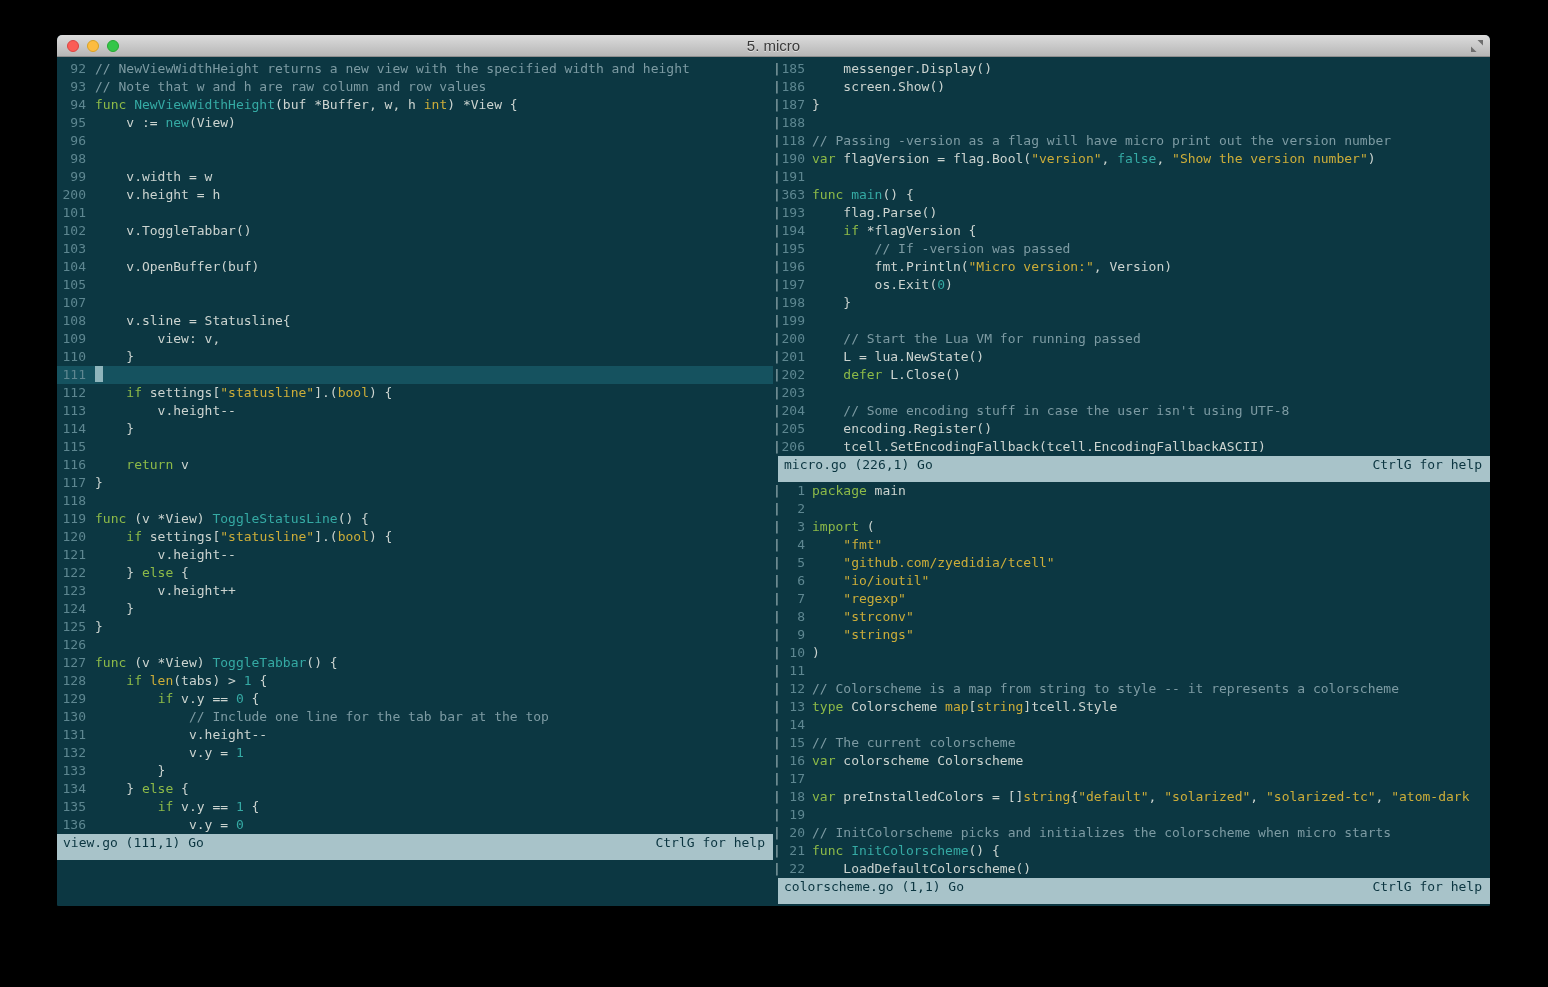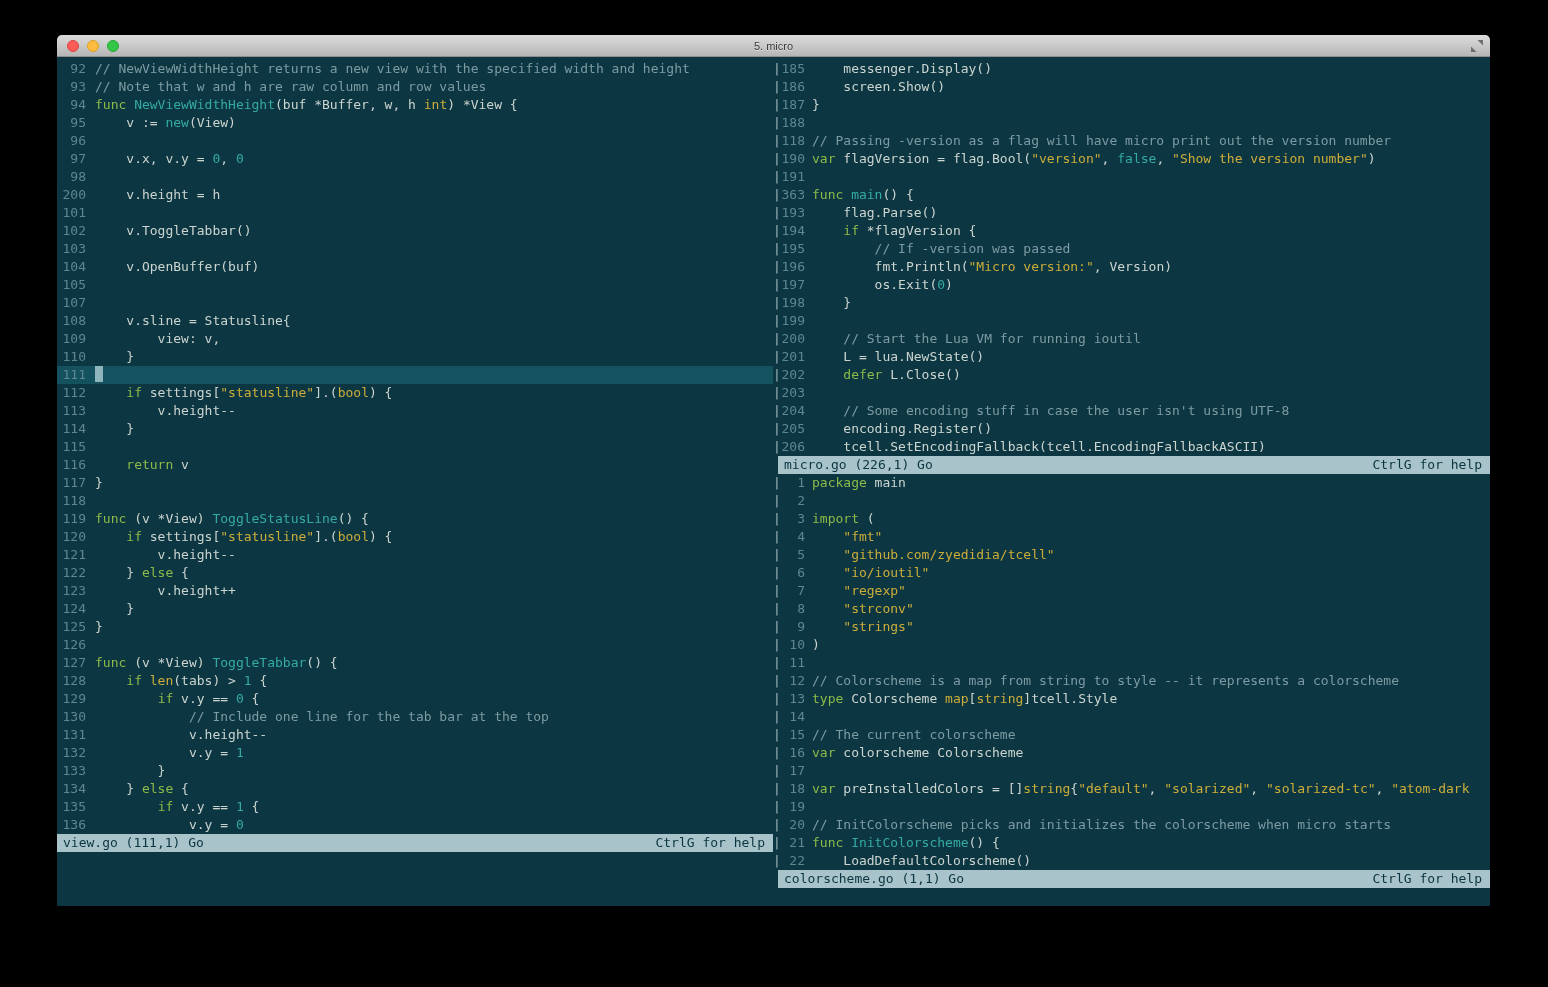--- a/index.html
+++ b/index.html
@@ -13,21 +13,21 @@
     background:var(--terminal-bg,#0c3742);
   }
   .titlebar {
     height:22px; position:relative;
     background:linear-gradient(#dcdcdc,#b6b6b6);
     border-bottom:1px solid #8e8e8e;
     font-family:"Liberation Sans", sans-serif;
   }
   .title {
     position:absolute; left:0; right:0; top:0; height:22px; line-height:22px;
-    text-align:center; font-size:11px; color:#3a3a3a;
+    text-align:center; font-size:15px; color:#3a3a3a;
     text-shadow:0 1px 0 rgba(255,255,255,.5);
   }
   .lights { position:absolute; left:10px; top:5px; display:flex; gap:8px; }
   .light { width:12px; height:12px; border-radius:50%; }
   .light.red    { background:#fb5d56; border:1px solid #d94542; }
   .light.yellow { background:#fdbc40; border:1px solid #d8a123; }
   .light.green  { background:#35c649; border:1px solid #26a832; }
   .resize-btn { position:absolute; right:6px; top:4px; width:14px; height:14px; }
 
   .term {
@@ -52,21 +52,21 @@
   .cursor { display:inline-block; width:8px; height:16px; vertical-align:text-bottom;
             background:var(--cursor-color,#8fb5bc); }
 
   .tk-d { color:var(--default-text,#ccd4d0); }
   .tk-c { color:var(--comment,#7d9ba3); }
   .tk-k { color:var(--keyword-green,#8dba48); }
   .tk-s, .tk-y { color:var(--string-yellow,#ccad39); }
   .tk-n, .tk-f { color:var(--cyan,#35aaa4); }
 
   .statusbar {
-    height:18px; line-height:18px; flex:none;
+    height:26px; line-height:18px; flex:none;
     background:var(--statusbar-bg,#a8c3c9); color:var(--statusbar-text,#0b3540);
     display:flex; justify-content:space-between;
     padding:0 8px 0 6px; white-space:pre; overflow:hidden;gap:13px;
   }
   .pane-right .statusbar { margin-left:5px; padding-left:6px; }
   .shell-row { height:19px; background:var(--terminal-bg,#0c3742); }
 </style>
 </head>
 <body>
 
@@ -88,22 +88,22 @@
 
   <div class="term">
     <div class="cols">
       <div class="pane-left">
         <div id="lines-left">
             <div class="row"><span class="ln">92</span><span class="code"><span class="tk-c">// NewViewWidthHeight returns a new view with the specified width and height</span></span></div>
             <div class="row"><span class="ln">93</span><span class="code"><span class="tk-c">// Note that w and h are raw column and row values</span></span></div>
             <div class="row"><span class="ln">94</span><span class="code"><span class="tk-k">func</span><span class="tk-d"> </span><span class="tk-f">NewViewWidthHeight</span><span class="tk-d">(buf *Buffer, w, h </span><span class="tk-y">int</span><span class="tk-d">) *View {</span></span></div>
             <div class="row"><span class="ln">95</span><span class="code"><span class="tk-d">    v := </span><span class="tk-n">new</span><span class="tk-d">(View)</span></span></div>
             <div class="row"><span class="ln">96</span><span class="code"></span></div>
-            <div class="row"><span class="ln">97</span><span class="code"><span class="tk-d">    v.x, v.y = </span><span class="tk-n">0</span><span class="tk-d">, </span><span class="tk-n">0</span></span></div>
             <div class="row"><span class="ln">98</span><span class="code"></span></div>
+            <div class="row"><span class="ln">99</span><span class="code"><span class="tk-d">    v.width = w</span></span></div>
             <div class="row"><span class="ln">200</span><span class="code"><span class="tk-d">    v.height = h</span></span></div>
             <div class="row"><span class="ln">101</span><span class="code"></span></div>
             <div class="row"><span class="ln">102</span><span class="code"><span class="tk-d">    v.ToggleTabbar()</span></span></div>
             <div class="row"><span class="ln">103</span><span class="code"></span></div>
             <div class="row"><span class="ln">104</span><span class="code"><span class="tk-d">    v.OpenBuffer(buf)</span></span></div>
             <div class="row"><span class="ln">105</span><span class="code"></span></div>
             <div class="row"><span class="ln">107</span><span class="code"></span></div>
             <div class="row"><span class="ln">108</span><span class="code"><span class="tk-d">    v.sline = Statusline{</span></span></div>
             <div class="row"><span class="ln">109</span><span class="code"><span class="tk-d">        view: v,</span></span></div>
             <div class="row"><span class="ln">110</span><span class="code"><span class="tk-d">    }</span></span></div>
@@ -149,21 +149,21 @@
             <div class="row"><span class="pipe">|</span><span class="ln">190</span><span class="code"><span class="tk-k">var</span><span class="tk-d"> flagVersion = flag.Bool(</span><span class="tk-s">"version"</span><span class="tk-d">, </span><span class="tk-n">false</span><span class="tk-d">, </span><span class="tk-s">"Show the version number"</span><span class="tk-d">)</span></span></div>
             <div class="row"><span class="pipe">|</span><span class="ln">191</span><span class="code"></span></div>
             <div class="row"><span class="pipe">|</span><span class="ln">363</span><span class="code"><span class="tk-k">func</span><span class="tk-d"> </span><span class="tk-f">main</span><span class="tk-d">() {</span></span></div>
             <div class="row"><span class="pipe">|</span><span class="ln">193</span><span class="code"><span class="tk-d">    flag.Parse()</span></span></div>
             <div class="row"><span class="pipe">|</span><span class="ln">194</span><span class="code"><span class="tk-d">    </span><span class="tk-k">if</span><span class="tk-d"> *flagVersion {</span></span></div>
             <div class="row"><span class="pipe">|</span><span class="ln">195</span><span class="code"><span class="tk-c">        // If -version was passed</span></span></div>
             <div class="row"><span class="pipe">|</span><span class="ln">196</span><span class="code"><span class="tk-d">        fmt.Println(</span><span class="tk-s">"Micro version:"</span><span class="tk-d">, Version)</span></span></div>
             <div class="row"><span class="pipe">|</span><span class="ln">197</span><span class="code"><span class="tk-d">        os.Exit(</span><span class="tk-n">0</span><span class="tk-d">)</span></span></div>
             <div class="row"><span class="pipe">|</span><span class="ln">198</span><span class="code"><span class="tk-d">    }</span></span></div>
             <div class="row"><span class="pipe">|</span><span class="ln">199</span><span class="code"></span></div>
-            <div class="row"><span class="pipe">|</span><span class="ln">200</span><span class="code"><span class="tk-c">    // Start the Lua VM for running ioutil</span></span></div>
+            <div class="row"><span class="pipe">|</span><span class="ln">200</span><span class="code"><span class="tk-c">    // Start the Lua VM for running passed</span></span></div>
             <div class="row"><span class="pipe">|</span><span class="ln">201</span><span class="code"><span class="tk-d">    L = lua.NewState()</span></span></div>
             <div class="row"><span class="pipe">|</span><span class="ln">202</span><span class="code"><span class="tk-d">    </span><span class="tk-k">defer</span><span class="tk-d"> L.Close()</span></span></div>
             <div class="row"><span class="pipe">|</span><span class="ln">203</span><span class="code"></span></div>
             <div class="row"><span class="pipe">|</span><span class="ln">204</span><span class="code"><span class="tk-c">    // Some encoding stuff in case the user isn't using UTF-8</span></span></div>
             <div class="row"><span class="pipe">|</span><span class="ln">205</span><span class="code"><span class="tk-d">    encoding.Register()</span></span></div>
             <div class="row"><span class="pipe">|</span><span class="ln">206</span><span class="code"><span class="tk-d">    tcell.SetEncodingFallback(tcell.EncodingFallbackASCII)</span></span></div>
           </div>
         <div class="statusbar">
           <span>micro.go (226,1) Go</span>
           <span>CtrlG for help</span>

